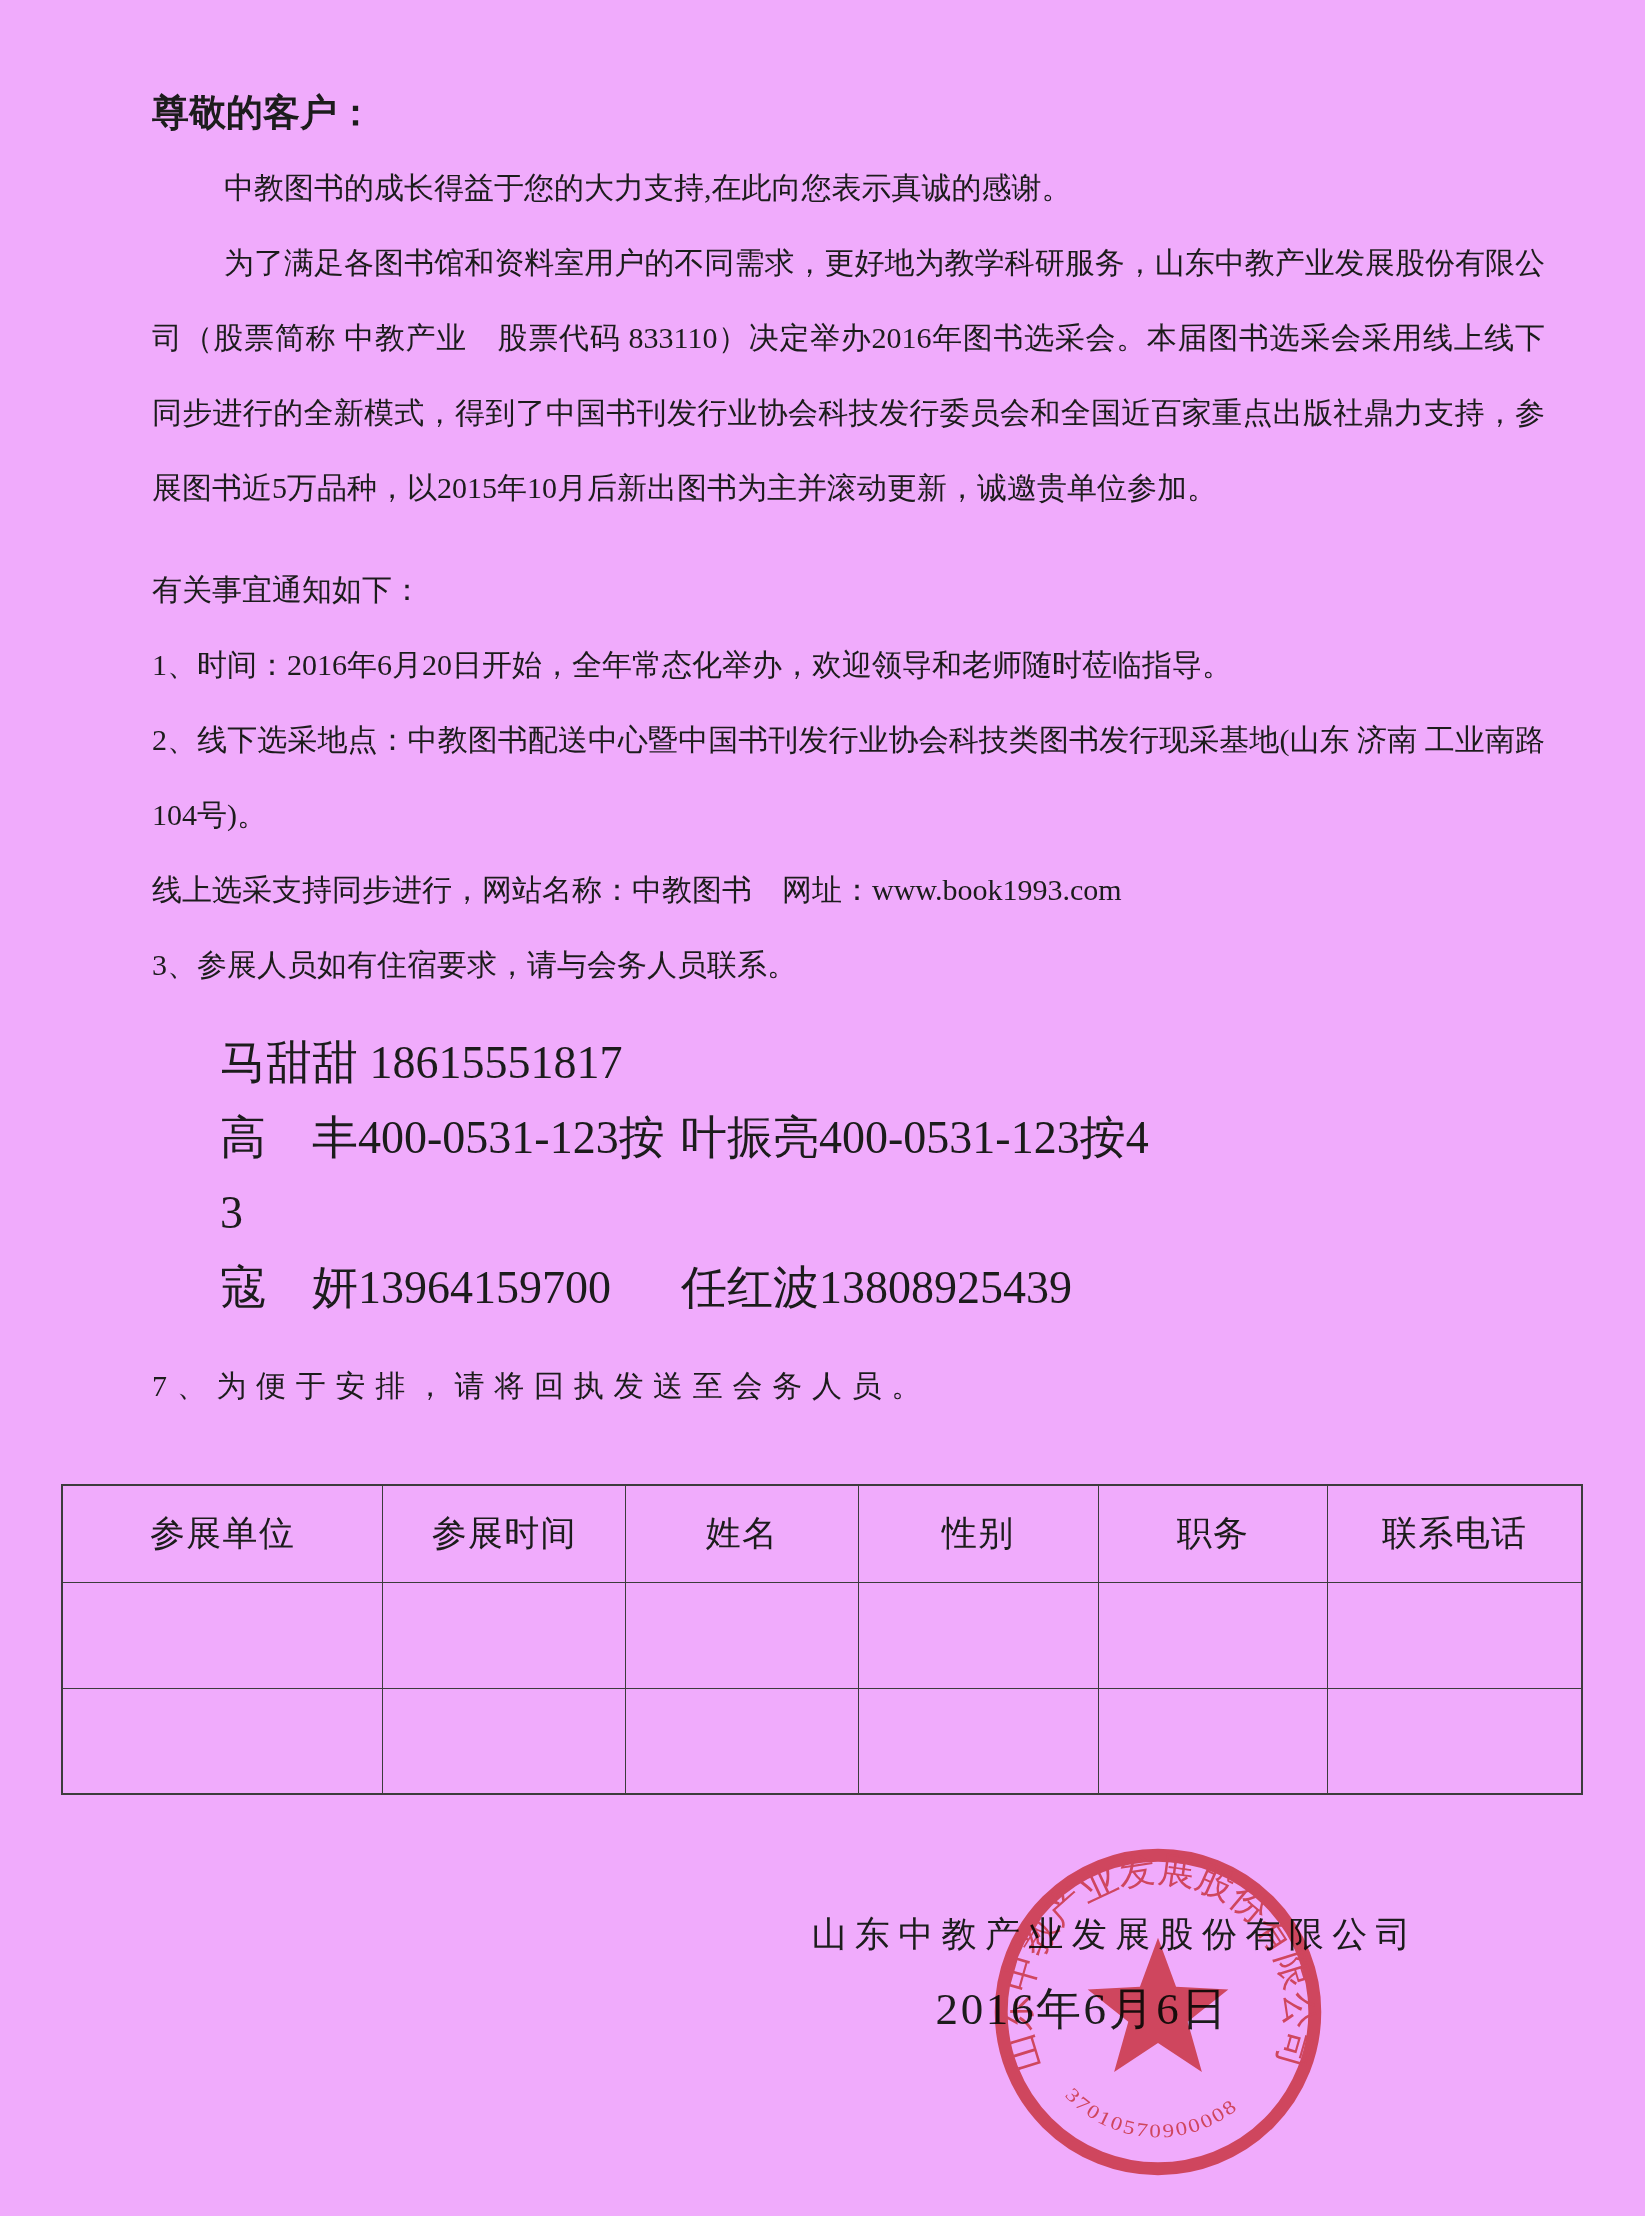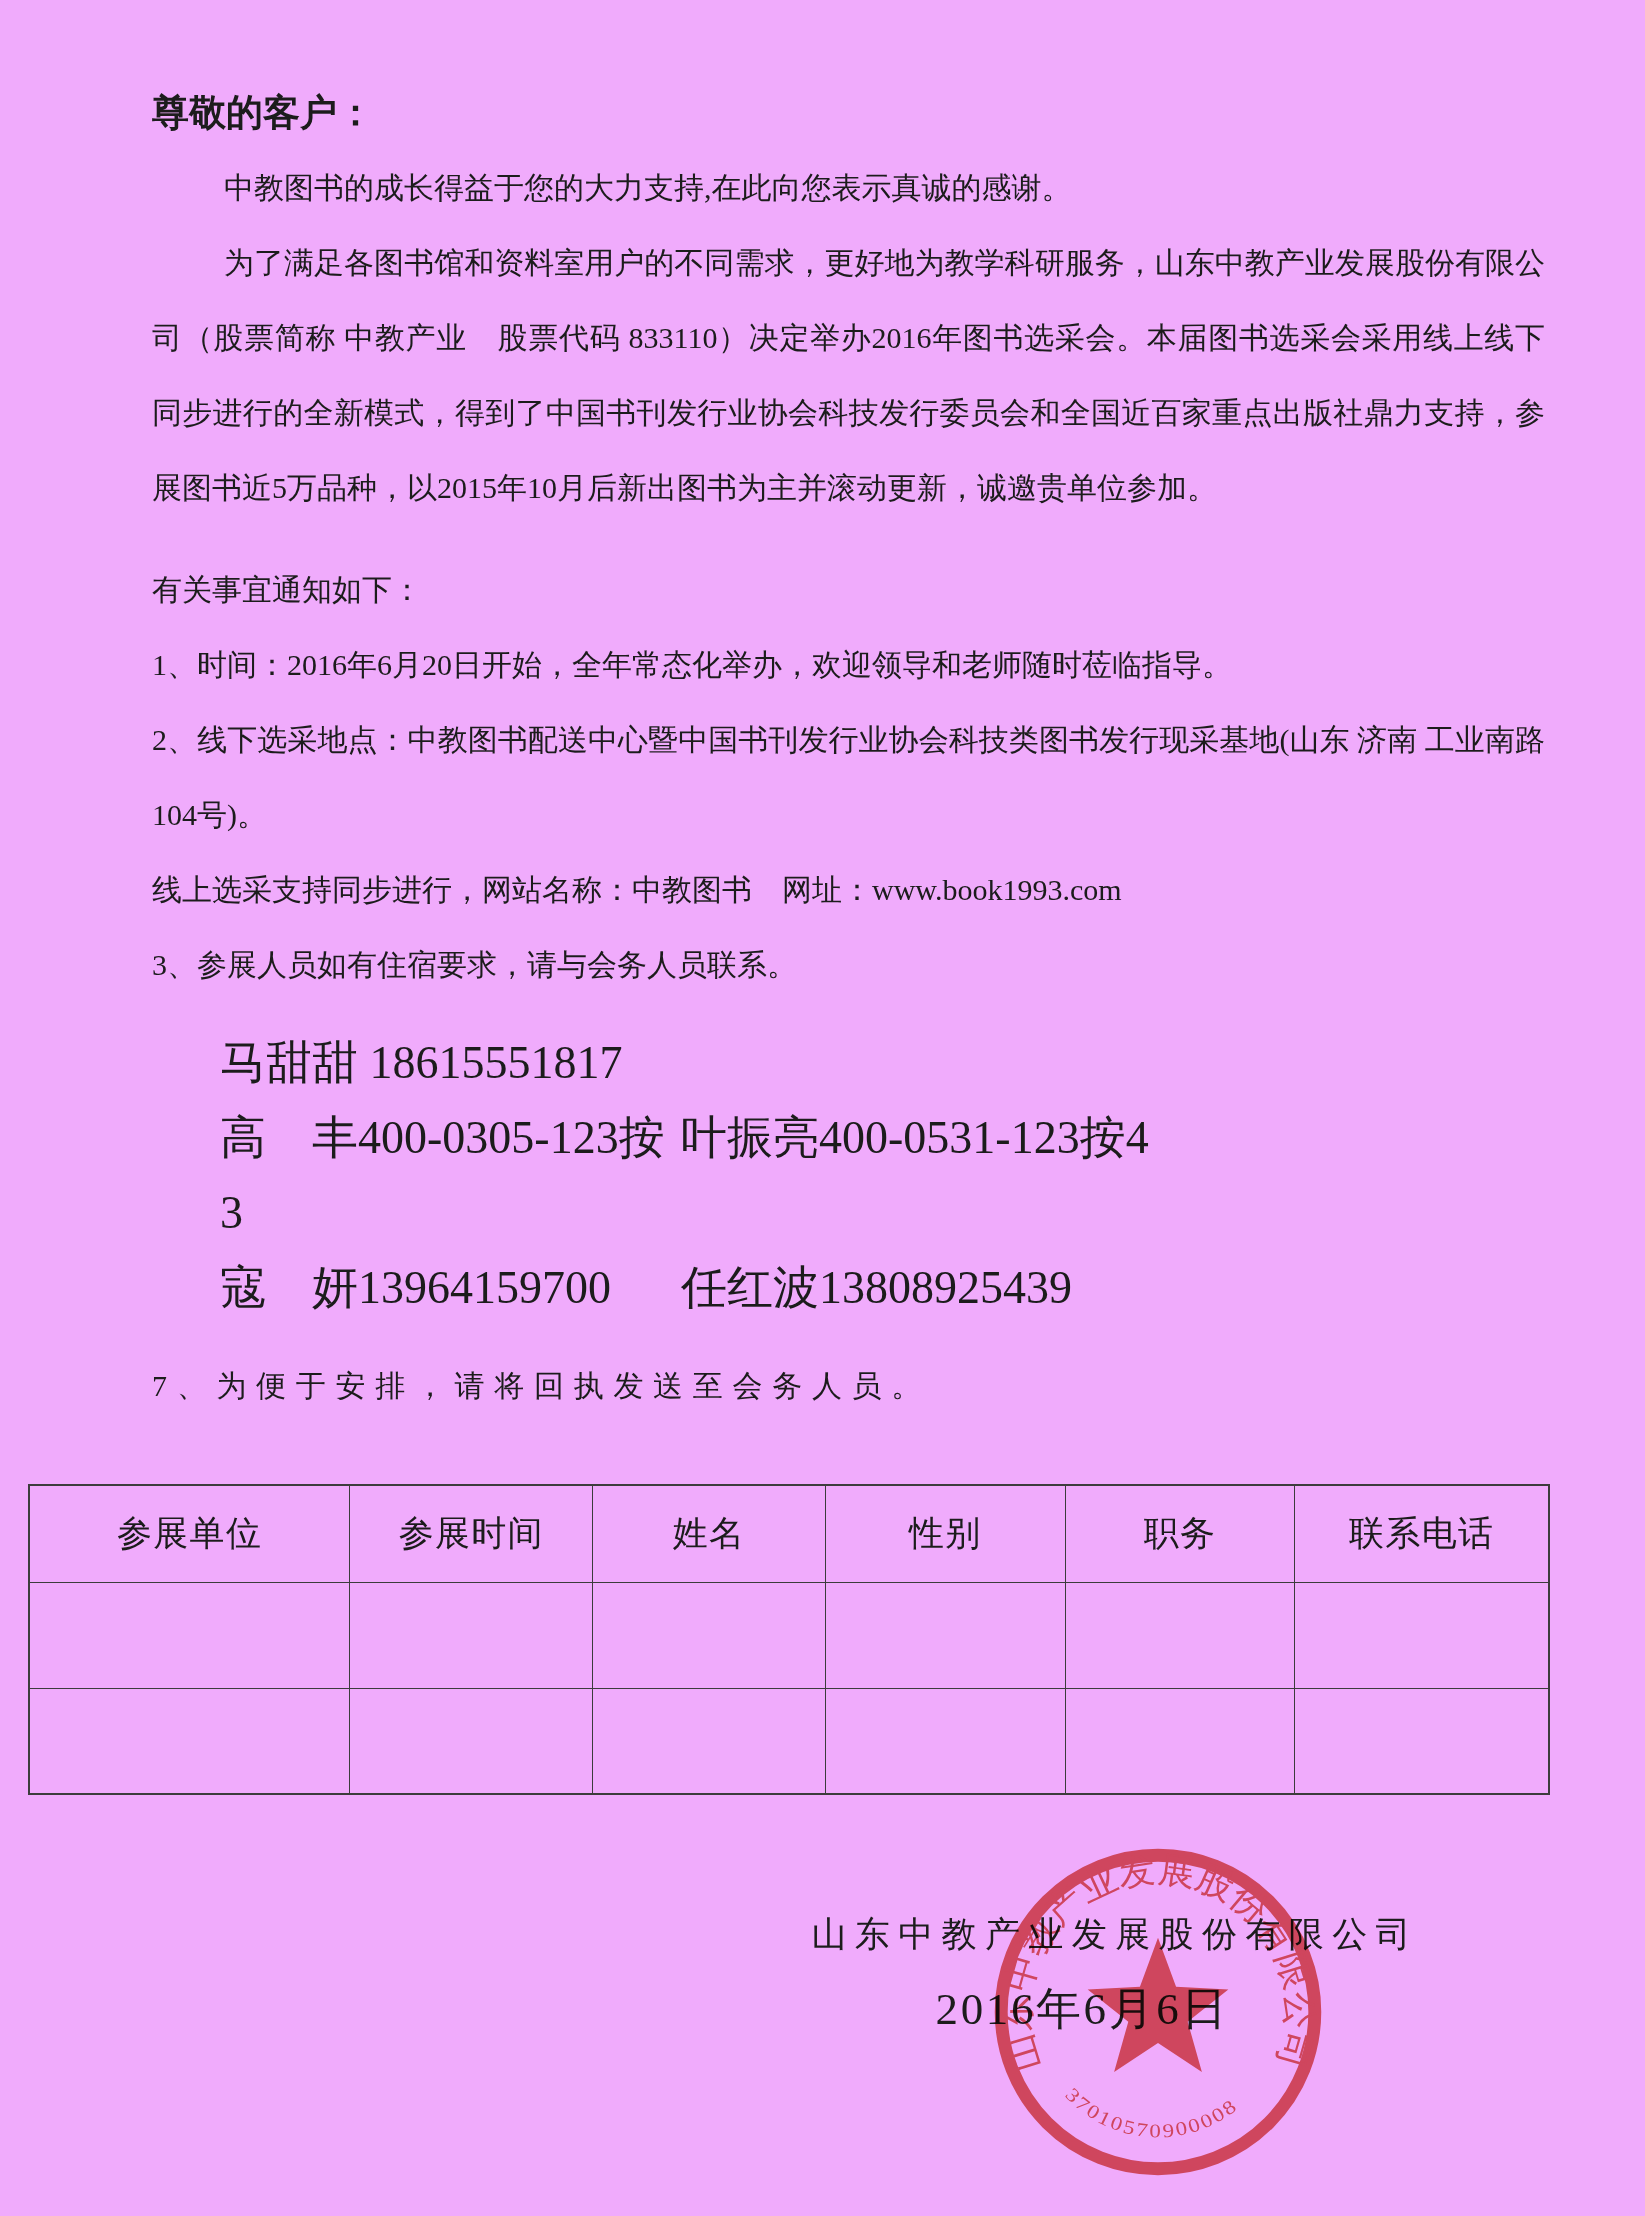--- a/index.html
+++ b/index.html
@@ -21,21 +21,21 @@
   .just { text-align: justify; }
   .gap-md { margin-top: 27px; }
   .gap-sm { margin-top: 23px; }
   .contacts { margin: 23px 100px 0 152px; font-size: 46px; line-height: 75px; }
   .contact-row { display: flex; padding-left: 68px; }
   .contact-row .c-left { width: 461px; flex: 0 0 auto; }
   .contact-row .c-right { flex: 1 1 auto; }
   .spaced { letter-spacing: 9.7px; }
   table.reply {
     width: 1522px;
-    margin: 61px 61px 0 28px;
+    margin: 61px 61px 0 61px;
     border-collapse: collapse;
     table-layout: fixed;
     border-radius: 24px;
   }
   table.reply th, table.reply td {
     border: 1.9px solid #3c3c3c;
     font-size: 35px;
     font-weight: 400;
     text-align: center;
     vertical-align: middle;
@@ -86,21 +86,21 @@
 
   <p class="txt">线上选采支持同步进行，网站名称：中教图书　网址：www.book1993.com</p>
 
   <p class="txt">3、参展人员如有住宿要求，请与会务人员联系。</p>
 
   <div class="contacts">
     <div class="contact-row">
       <span class="c-left">马甜甜 18615551817</span>
     </div>
     <div class="contact-row">
-      <span class="c-left">高　丰400-0305-123按3</span>
+      <span class="c-left">高　丰400-0531-123按3</span>
       <span class="c-right">叶振亮400-0531-123按4</span>
     </div>
     <div class="contact-row">
       <span class="c-left">寇　妍13964159700</span>
       <span class="c-right">任红波13808925439</span>
     </div>
   </div>
 
   <p class="txt spaced gap-sm">7、为便于安排，请将回执发送至会务人员。</p>
 

